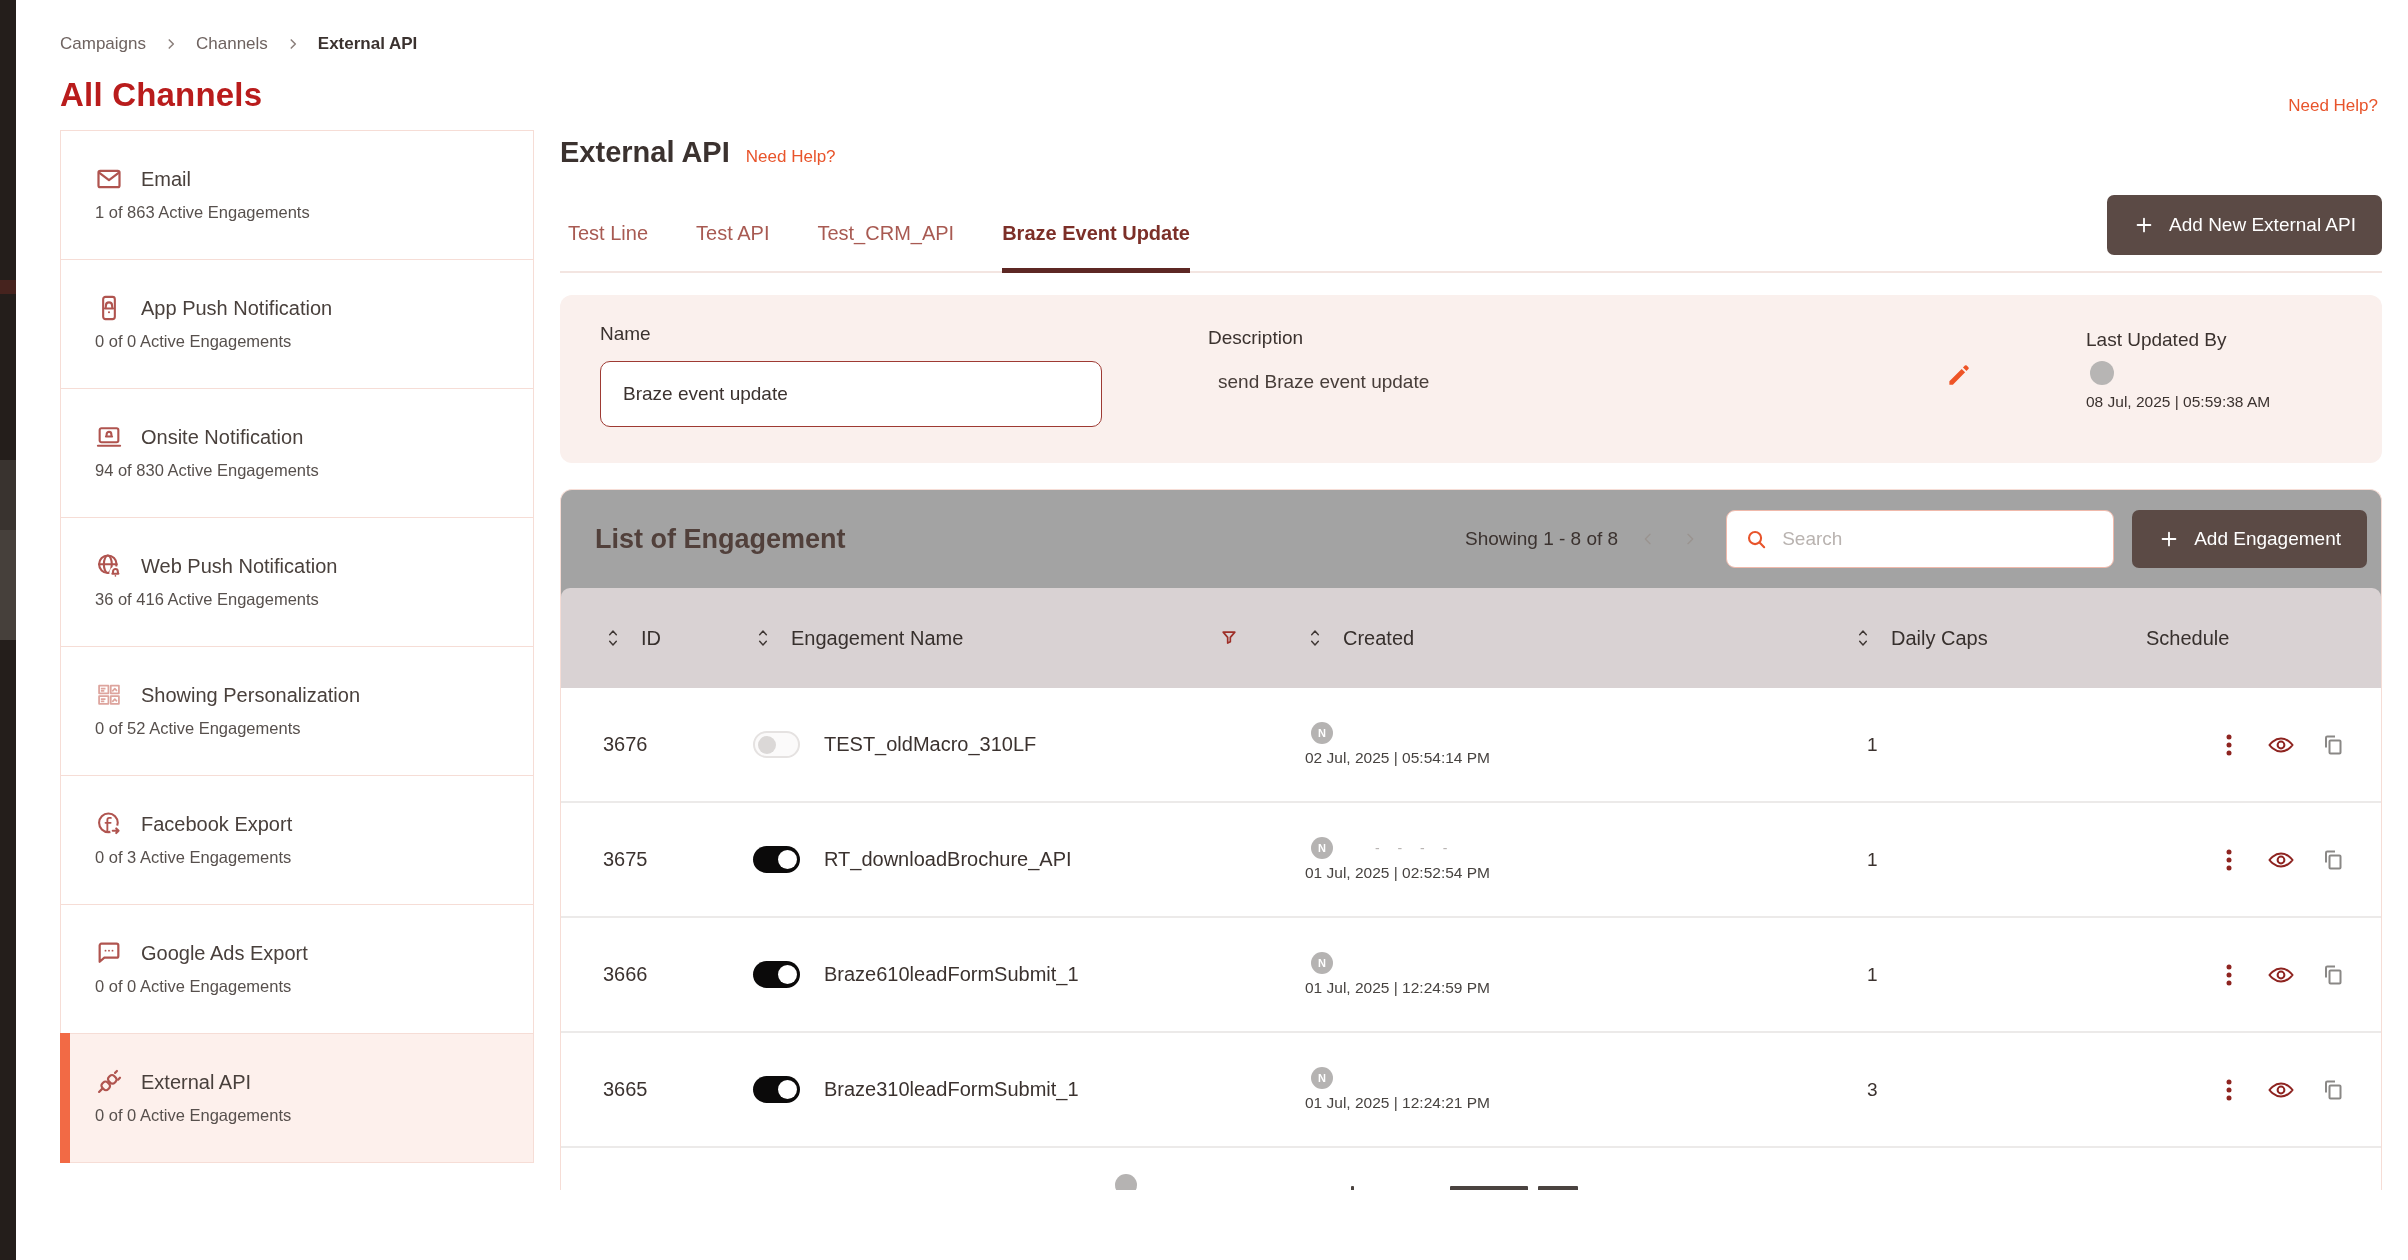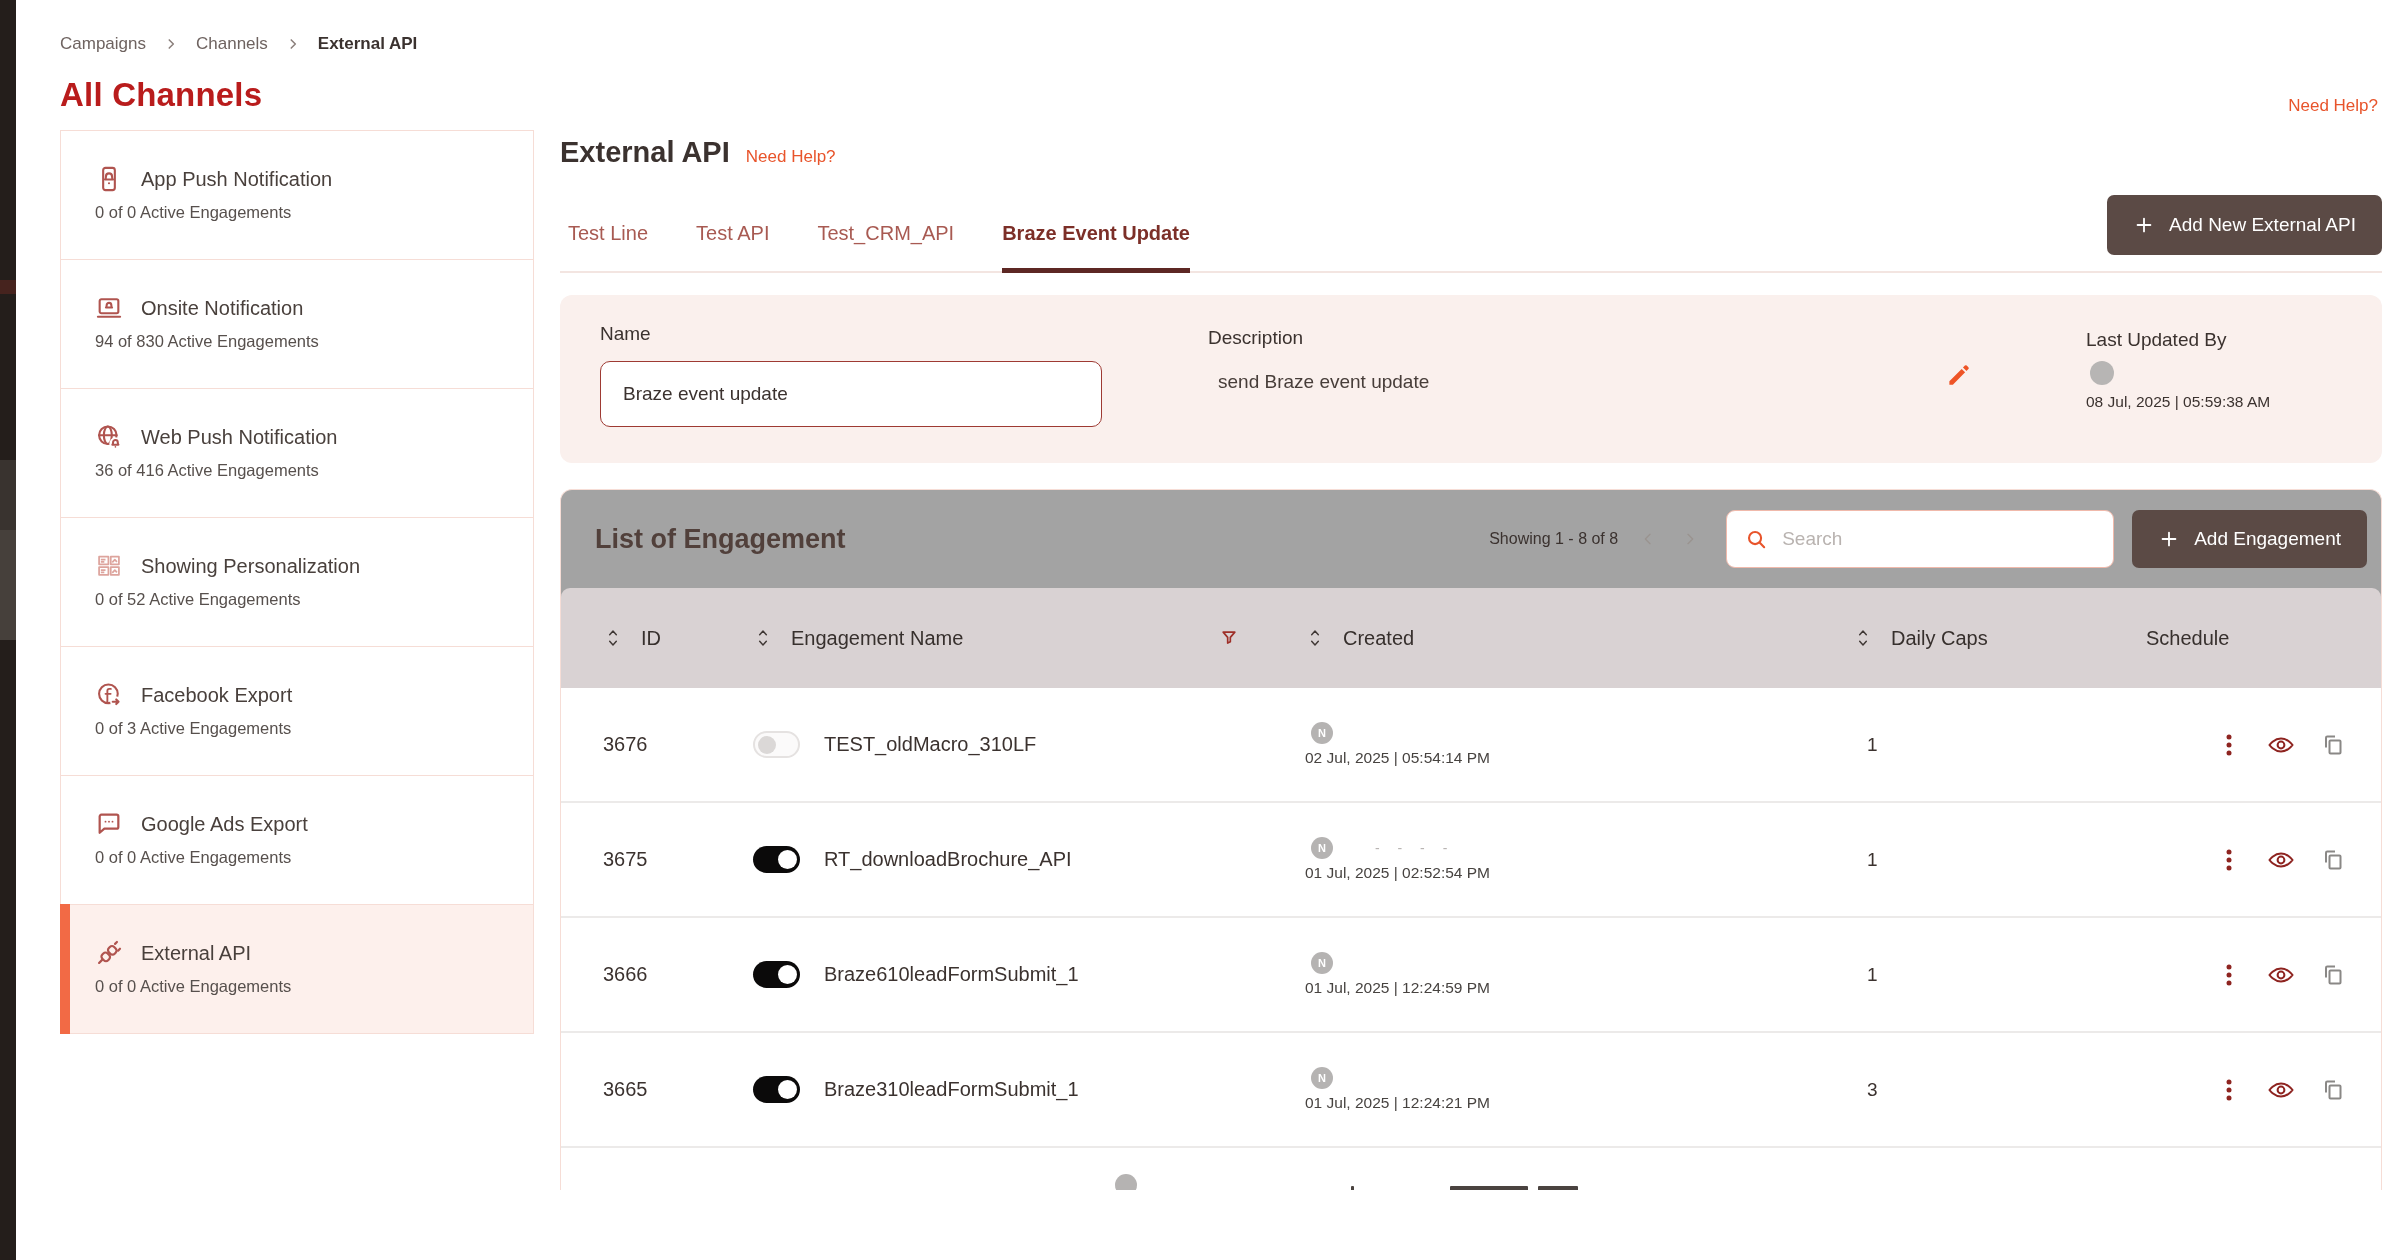--- a/index.html
+++ b/index.html
@@ -57,21 +57,21 @@
   .d-pencil { width:140px; display:flex; align-items:flex-start; padding-top:38px; color:#ee5426; }
   .d-pencil svg { cursor:pointer; }
   .d-upd { width:254px; padding-top:6px; }
   .avatar { width:24px; height:24px; border-radius:50%; background:#b7b5b4; margin:10px 0 8px 4px; }
   .upd-time { font-size:15.5px; color:#3b322f; }
 
   
   .list-panel { margin-top:26px; background:#a3a3a3; border:1px solid #f6ddd6; border-bottom:none; border-radius:12px 12px 0 0; }
   .toolbar { display:flex; align-items:center; padding:20px 14px 20px 34px; }
   .lt { font-size:27px; font-weight:bold; color:#51403b; }
-  .showing { margin-left:auto; font-size:16px; color:#3b322f; }
+  .showing { margin-left:auto; font-size:19px; color:#3b322f; }
   .pager { display:flex; align-items:center; gap:26px; margin:0 28px 0 22px; color:#9a938f; }
   .pager .pg { cursor:pointer; display:flex; }
   .search-box { display:flex; align-items:center; gap:14px; width:388px; height:58px; background:#fff; border:1.4px solid #f0b9ab; border-radius:9px; padding:0 18px; }
   .search-box input { border:none; outline:none; flex:1; font-size:19px; color:#3b322f; font-family:inherit; background:transparent; }
   .search-box input::placeholder { color:#b9b3b0; }
   .toolbar .btn-dark { margin-left:18px; height:58px; }
 
   
   .thead { display:flex; align-items:center; height:100px; background:#d9d2d3; border-radius:9px 9px 0 0; font-size:20px; color:#37302d; }
   .hcell { display:flex; align-items:center; gap:18px; }
@@ -140,20 +140,32 @@
       </span>
       <span class="cur">External API</span>
     </div>
 
     <h1 class="page-title">All Channels</h1>
 
     <div class="body-row">
 
       <div class="side">
 
+        <div class="card">
+          <div class="trow">
+            <span class="ic">
+              <svg width="28" height="28" viewBox="0 0 24 24" fill="none" stroke="currentColor" stroke-width="1.9" stroke-linecap="round" stroke-linejoin="round">
+                  <rect x="3" y="5" width="18" height="14" rx="1.5"></rect>
+                  <path d="M3.5 6.5L12 13l8.5-6.5"></path>
+                </svg>
+            </span>
+            <span>Email</span>
+          </div>
+          <div class="stats">1 of 863 Active Engagements</div>
+        </div>
 
         <div class="card">
           <div class="trow">
             <span class="ic">
               <svg width="28" height="28" viewBox="0 0 24 24" fill="none" stroke="currentColor" stroke-width="1.8" stroke-linecap="round" stroke-linejoin="round">
                   <rect x="7" y="2.5" width="10" height="19" rx="2"></rect>
                   <path d="M12 7.2a2.6 2.6 0 0 1 2.6 2.6c0 1.9.8 2.6.8 2.6H8.6s.8-.7.8-2.6A2.6 2.6 0 0 1 12 7.2z"></path>
                   <circle cx="12" cy="15.6" r="0.9" fill="currentColor" stroke="none"></circle>
                 </svg>
             </span>

